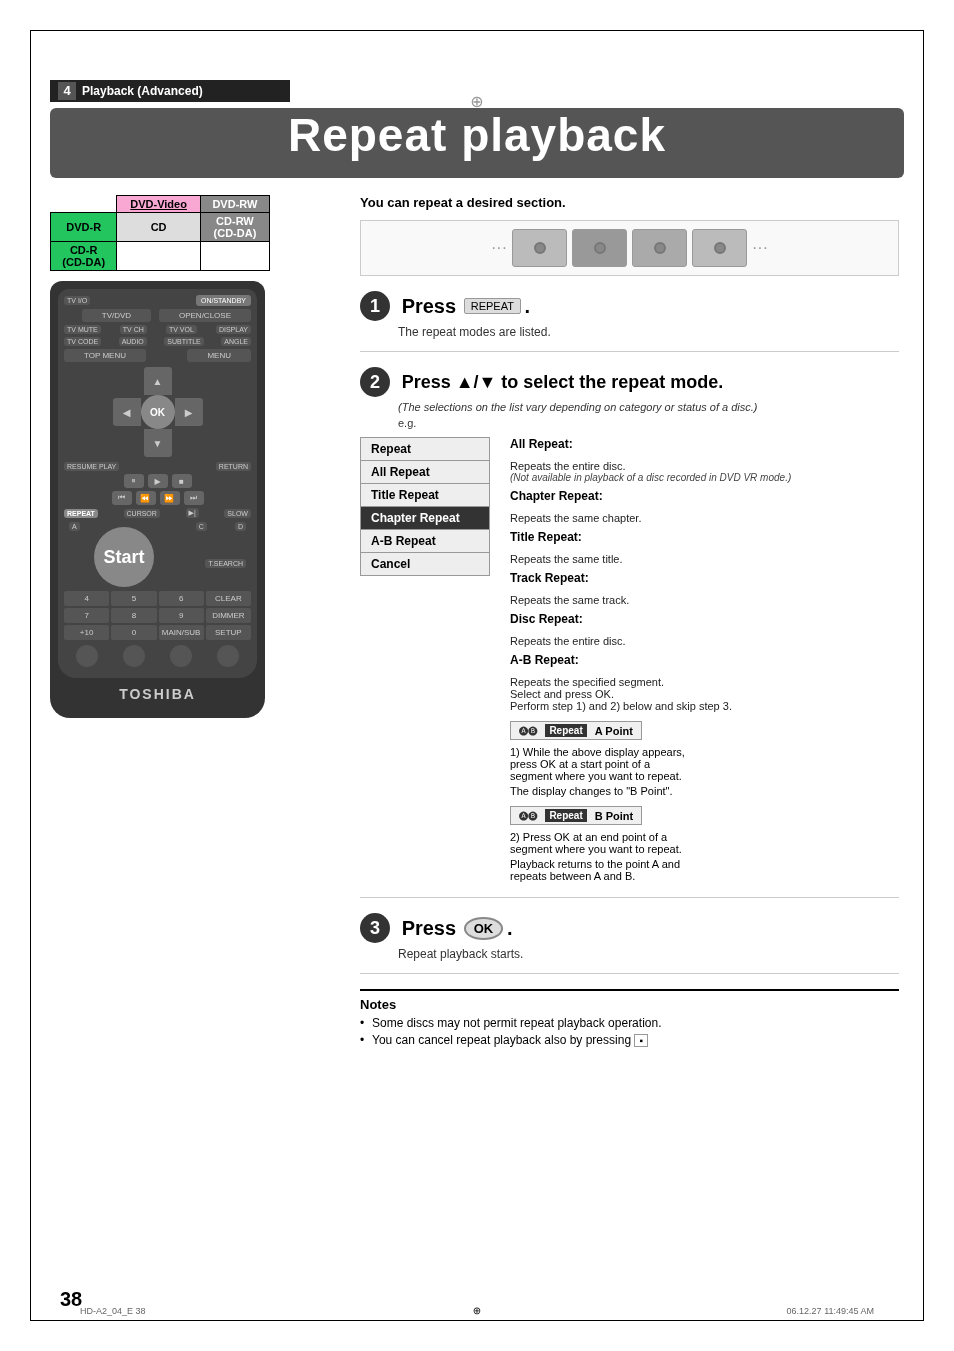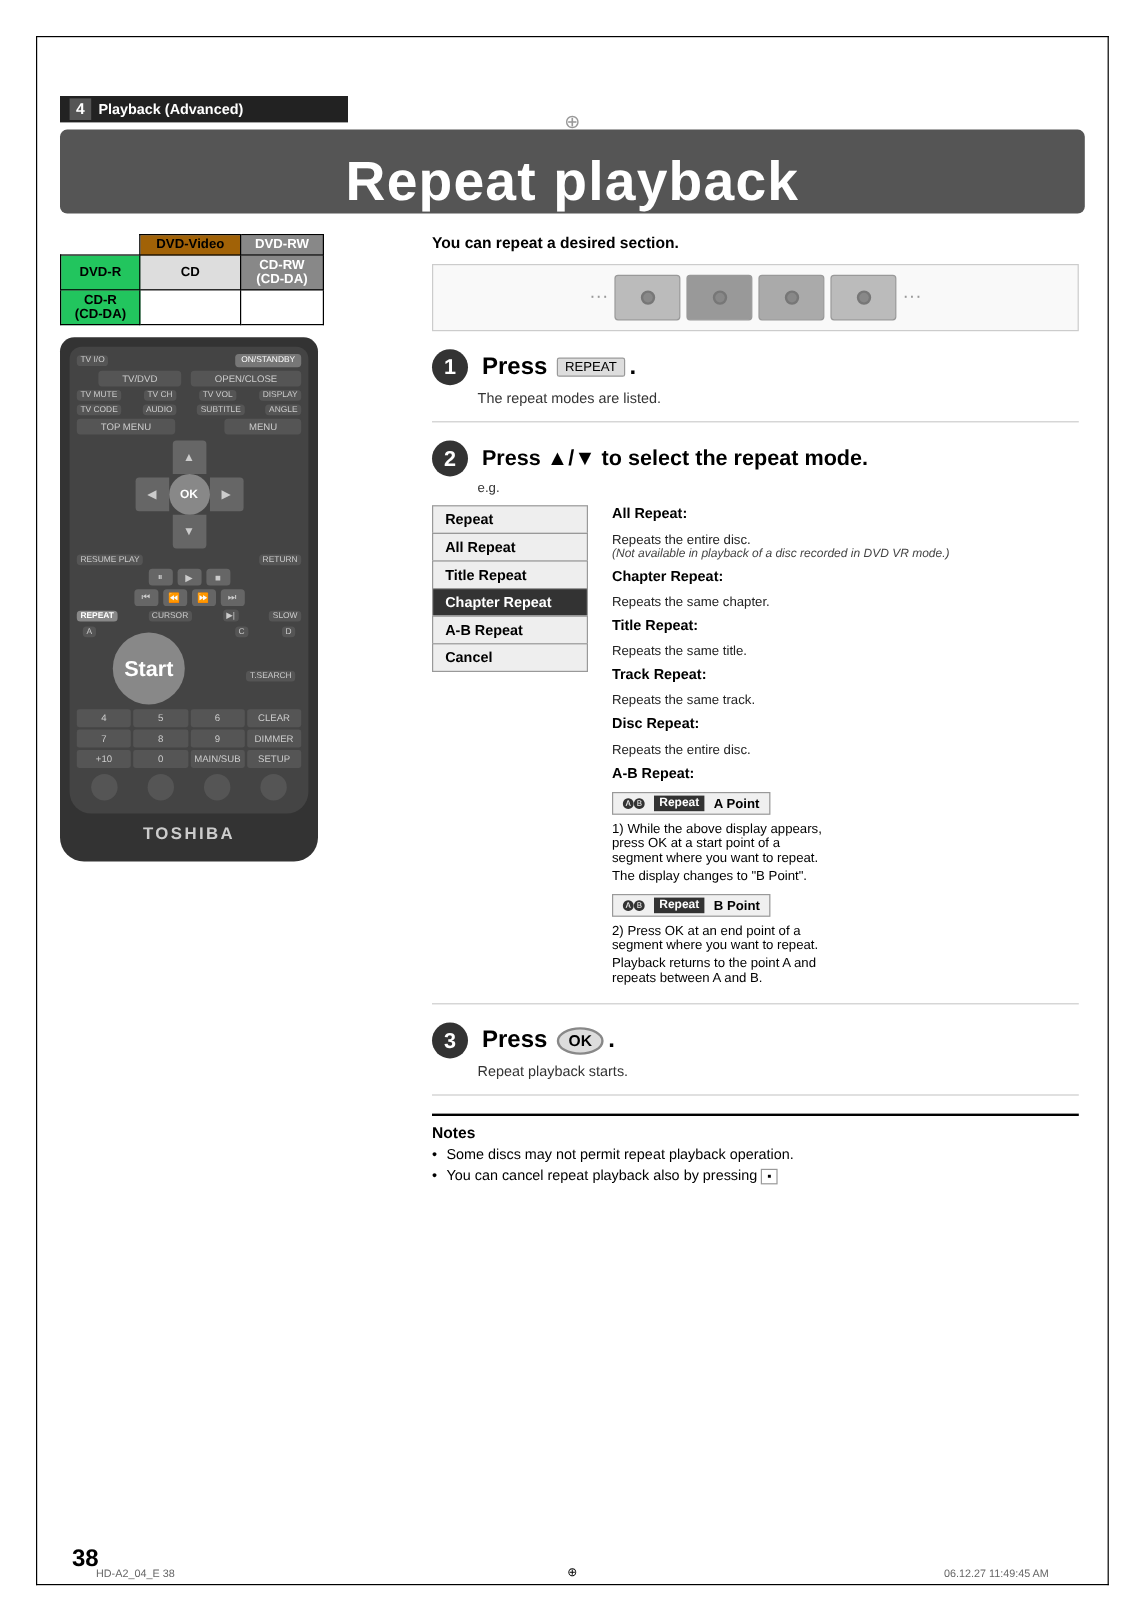--- a/index.html
+++ b/index.html
@@ -52,21 +52,21 @@
     
     .title-banner {
       position: absolute;
       top: 108px;
       left: 50px;
       right: 50px;
       height: 70px;
       background: #555;
       border-radius: 6px;
       display: flex;
-      align-items: flex-end;
+      align-items: flex-start;
       justify-content: center;
     }
     .title-banner h1 {
       color: #fff;
       font-size: 46px;
       font-weight: bold;
       letter-spacing: 1px;
     }
 
     
@@ -84,21 +84,21 @@
       margin-bottom: 10px;
       font-size: 11px;
     }
     .disc-table td {
       border: 1px solid #000;
       padding: 2px 5px;
       text-align: center;
       font-weight: bold;
     }
     .disc-table .dvdr { background: #22c55e; }
-    .disc-table .dvdvideo { background: #a16207; }
+    .disc-table .dvdvideo { background: #f9a8d4; text-decoration: underline; }
     .disc-table .dvdrw { background: #888; color: #fff; }
     .disc-table .cdrw { background: #888; color: #fff; }
     .disc-table .cd { background: #ddd; }
 
     
     .remote {
       width: 215px;
       background: #333;
       border-radius: 12px 12px 20px 20px;
       padding: 8px;
@@ -663,20 +663,21 @@
       <span class="step-header">.</span>
     </div>
     <div class="step-desc">The repeat modes are listed.</div>
   </div>
 
   <div class="step-block">
     <div>
       <span class="step-num">2</span>
       <span class="step-header" style="font-size:18px;">Press ▲/▼ to select the repeat mode.</span>
     </div>
+    <div class="step2-note">(The selections on the list vary depending on category or status of a disc.)</div>
     <div class="step2-eg">e.g.</div>
 
     <div class="step2-content">
 
       <div class="repeat-menu">
         <div class="repeat-menu-item">Repeat</div>
         <div class="repeat-menu-item">All Repeat</div>
         <div class="repeat-menu-item">Title Repeat</div>
         <div class="repeat-menu-item selected">Chapter Repeat</div>
         <div class="repeat-menu-item">A-B Repeat</div>
@@ -700,20 +701,21 @@
         <div class="rd-entry">
           <div class="rd-title">Track Repeat:</div>
           <div class="rd-body">Repeats the same track.</div>
         </div>
         <div class="rd-entry">
           <div class="rd-title">Disc Repeat:</div>
           <div class="rd-body">Repeats the entire disc.</div>
         </div>
         <div class="rd-entry">
           <div class="rd-title">A-B Repeat:</div>
+          <div class="rd-body">Repeats the specified segment.<br>Select and press OK.<br>Perform step 1) and 2) below and skip step 3.</div>
         </div>
 
         <div class="ab-section">
           <div class="ab-display">
             <span class="ab-icon">🅐🅑</span>
             <span class="ab-label">Repeat</span>
             <span class="ab-point">A Point</span>
           </div>
         </div>
 

